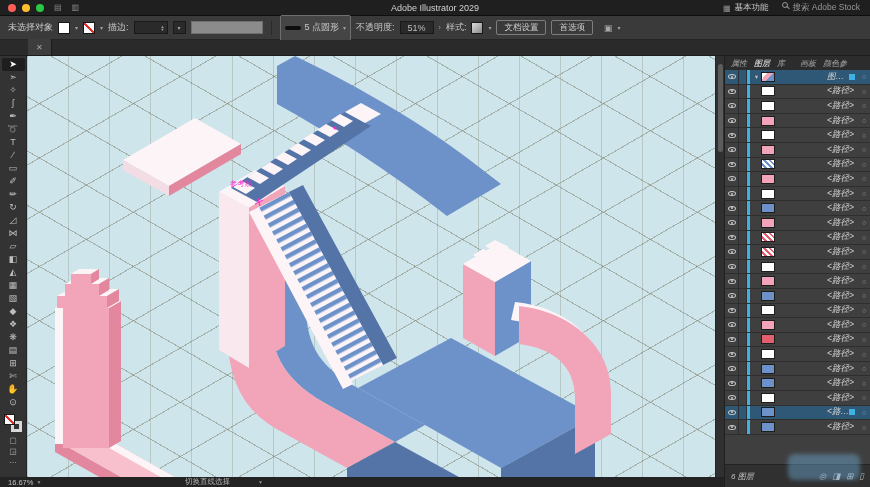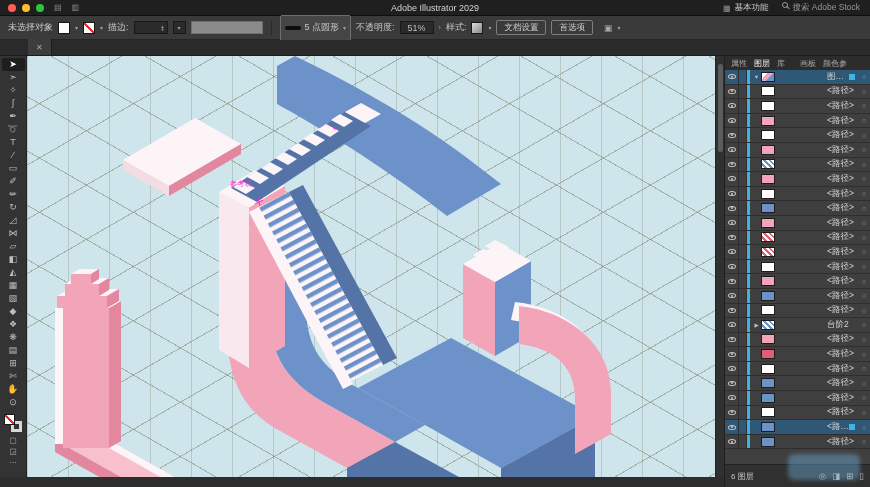--- a/index.html
+++ b/index.html
@@ -64,21 +64,21 @@
   .canvas svg{position:absolute;left:0;top:0;}
   .guide-label{position:absolute;left:203px;top:123px;font-size:7px;color:var(--magenta,#ff22d0);letter-spacing:.5px;}
   .fp{fill:var(--pink)} .fpl{fill:var(--pink_light)} .fpd{fill:var(--pink_dark)}
   .fw{fill:var(--white_top)} .fw2{fill:#f9e9ef} .fcream{fill:#f4dce4}
   .fb{fill:var(--blue)} .fbd{fill:var(--blue_dark)}
 
   .vscroll{position:absolute;left:715px;top:56px;width:9px;height:421px;background:#303030;border-left:1px solid #242424;}
   .vthumb{position:absolute;left:2px;top:8px;width:5px;height:88px;background:#5c5c5c;border-radius:3px;}
 
   
-  .rightpanel{position:absolute;left:724px;top:56px;width:146px;height:431px;background:#3a3a3a;border-left:1px solid #1f1f1f;display:flex;flex-direction:column;}
+  .rightpanel{position:absolute;left:724px;top:56px;width:146px;height:431px;background:#3a3a3a;border-left:1px solid #1f1f1f;display:flex;flex-direction:column;font-style:italic;}
   .ptabs{height:14px;background:#2c2c2c;display:flex;align-items:center;gap:7px;padding:0 6px;font-size:8px;color:#a9a9a9;white-space:nowrap;overflow:hidden;}
   .ptab.active{color:#f0f0f0;}
   .ptab.gap{margin-left:8px;}
   .layers{flex:0 0 394px;overflow:hidden;background:#3f3f3f;}
   .lrow{height:14.6px;display:flex;align-items:center;border-bottom:1px solid #2e2e2e;font-size:8.5px;color:#d4d4d4;}
   .lrow.sel{background:var(--select_blue,#2f5876);}
   .eyewrap{width:14px;display:flex;justify-content:center;border-right:1px solid #2e2e2e;align-self:stretch;align-items:center;}
   .eye{display:inline-block;width:8px;height:5px;border:1px solid #c9c9c9;border-radius:50%;position:relative;}
   .eye::after{content:'';position:absolute;left:2px;top:0.5px;width:2px;height:2px;border-radius:50%;background:#c9c9c9;}
   .lockcol{width:8px;align-self:stretch;border-right:1px solid #2e2e2e;}
@@ -511,31 +511,20 @@
           <span class="thumb t-white"></span>
           <span class="lname">&lt;路径&gt;</span>
           <span class="target">○</span>
         </div>
         <div class="lrow">
           <span class="eyewrap">
             <span class="eye"></span>
           </span>
           <span class="lockcol"></span>
           <span class="cbar"></span>
-          <span class="arrow">▶</span>
-          <span class="thumb t-blue-stripe"></span>
-          <span class="lname">台阶2</span>
-          <span class="target">○</span>
-        </div>
-        <div class="lrow">
-          <span class="eyewrap">
-            <span class="eye"></span>
-          </span>
-          <span class="lockcol"></span>
-          <span class="cbar"></span>
           <span class="arrow"></span>
           <span class="thumb t-pink"></span>
           <span class="lname">&lt;路径&gt;</span>
           <span class="target">○</span>
         </div>
         <div class="lrow">
           <span class="eyewrap">
             <span class="eye"></span>
           </span>
           <span class="lockcol"></span>
@@ -617,15 +606,21 @@
       <span>6 图层</span>
       <span class="ficons" id="footer-icons">
           <span class="ficon">◎</span>
           <span class="ficon">◨</span>
           <span class="ficon">⊞</span>
           <span class="ficon">▯</span>
         </span>
     </div>
   </div>
 
+  <div class="statusbar">
+    <span class="zoom">16.67%</span>
+    <span class="sb-dd">▼</span>
+    <span class="sb-hint">切换直线选择</span>
+    <span class="sb-hint-dd">▼</span>
+  </div>
 
   <div class="watermark"></div>
 </div>
 
 </body></html>

